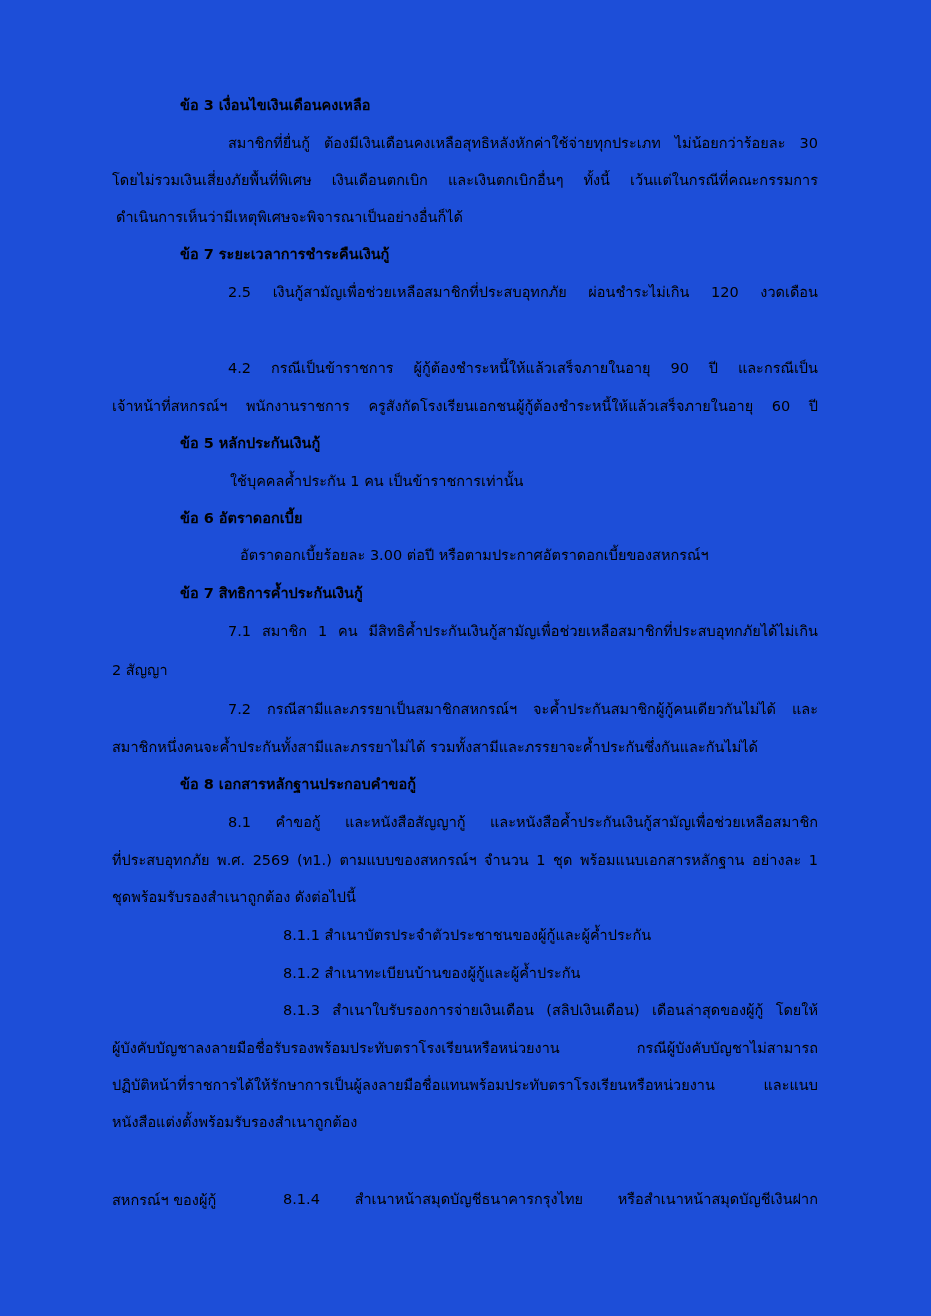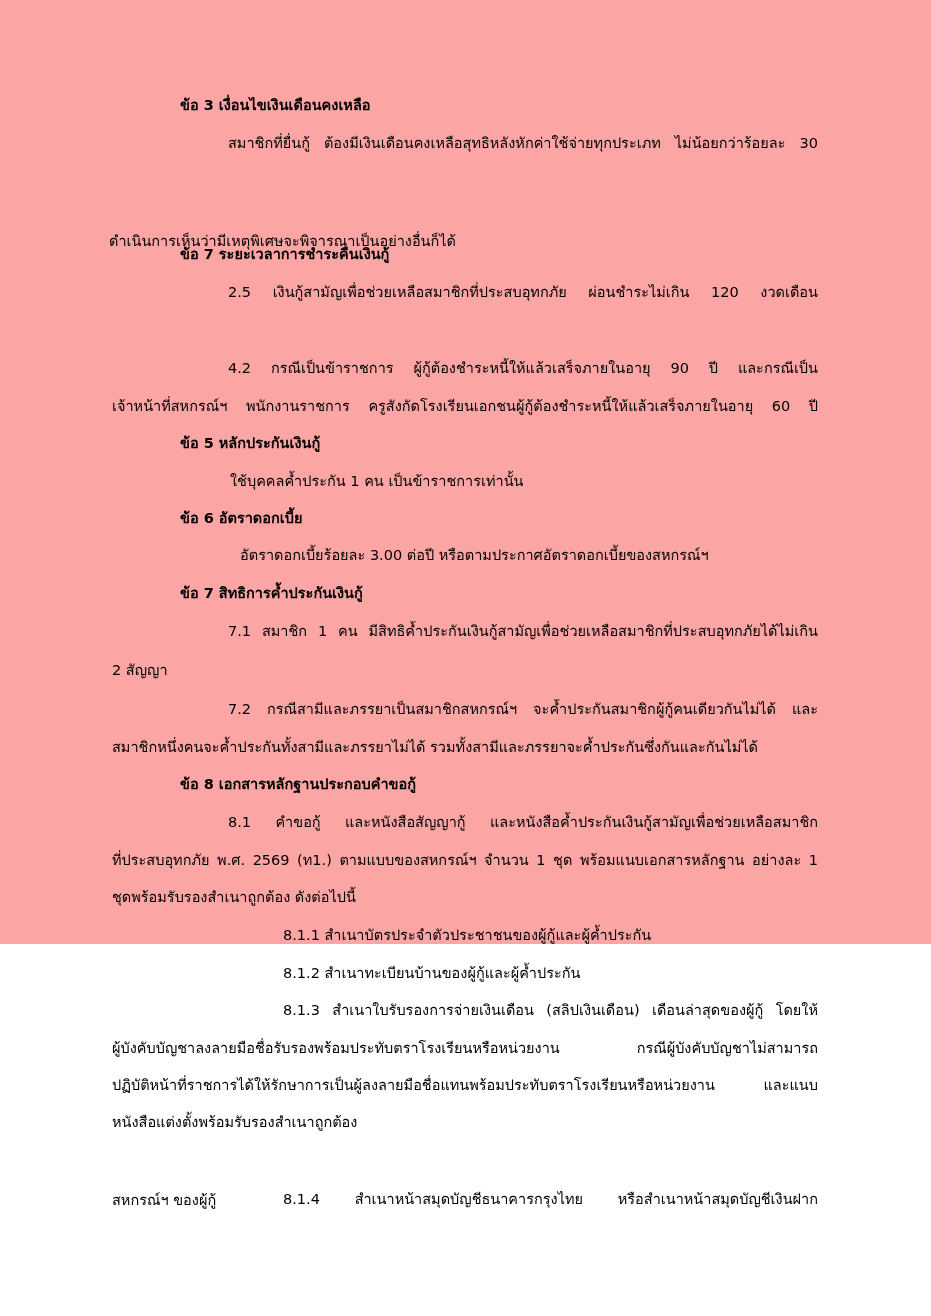--- a/index.html
+++ b/index.html
@@ -13,22 +13,22 @@
       position: relative;
       overflow: hidden;
       font-family: "DejaVu Sans", "Liberation Sans", sans-serif;
       color: #000000;
     }
     .page {
       position: absolute;
       left: 0;
       top: 0;
       width: 931px;
-      height: 944px;
-      background: #fca5a5;
+      height: 1316px;
+      background: #1d4ed8;
     }
     .line {
       position: absolute;
       white-space: nowrap;
       font-size: 14.5px;
       line-height: 20px;
       height: 20px;
     }
     .heading {
       font-weight: bold;
@@ -40,21 +40,22 @@
       overflow: hidden;
     }
   </style>
 </head>
 <body>
 
 <div class="page">
 
   <div class="line heading" style="left:180px; top:95px;">ข้อ 3 เงื่อนไขเงินเดือนคงเหลือ</div>
   <div class="line justify" style="left:228px; top:133px; width:590px;">สมาชิกที่ยื่นกู้ ต้องมีเงินเดือนคงเหลือสุทธิหลังหักค่าใช้จ่ายทุกประเภท ไม่น้อยกว่าร้อยละ 30</div>
-  <div class="line" style="left:109px; top:207px;margin-top:24px;">ดำเนินการเห็นว่ามีเหตุพิเศษจะพิจารณาเป็นอย่างอื่นก็ได้</div>
+  <div class="line justify" style="left:112px; top:170px; width:706px;">โดยไม่รวมเงินเสี่ยงภัยพื้นที่พิเศษ เงินเดือนตกเบิก และเงินตกเบิกอื่นๆ ทั้งนี้ เว้นแต่ในกรณีที่คณะกรรมการ</div>
+  <div class="line" style="left:116px; top:207px;">ดำเนินการเห็นว่ามีเหตุพิเศษจะพิจารณาเป็นอย่างอื่นก็ได้</div>
 
   <div class="line heading" style="left:180px; top:244px;">ข้อ 7 ระยะเวลาการชำระคืนเงินกู้</div>
   <div class="line justify" style="left:228px; top:282px; width:590px;">2.5 เงินกู้สามัญเพื่อช่วยเหลือสมาชิกที่ประสบอุทกภัย ผ่อนชำระไม่เกิน 120 งวดเดือน</div>
   <div class="line justify" style="left:228px; top:358px; width:590px;">4.2 กรณีเป็นข้าราชการ ผู้กู้ต้องชำระหนี้ให้แล้วเสร็จภายในอายุ  90  ปี และกรณีเป็น</div>
   <div class="line justify" style="left:112px; top:396px; width:706px;">เจ้าหน้าที่สหกรณ์ฯ พนักงานราชการ ครูสังกัดโรงเรียนเอกชนผู้กู้ต้องชำระหนี้ให้แล้วเสร็จภายในอายุ 60 ปี</div>
 
   <div class="line heading" style="left:180px; top:433px;">ข้อ 5 หลักประกันเงินกู้</div>
   <div class="line" style="left:230px; top:471px;">ใช้บุคคลค้ำประกัน 1 คน เป็นข้าราชการเท่านั้น</div>
 
   <div class="line heading" style="left:180px; top:508px;">ข้อ 6 อัตราดอกเบี้ย</div>

